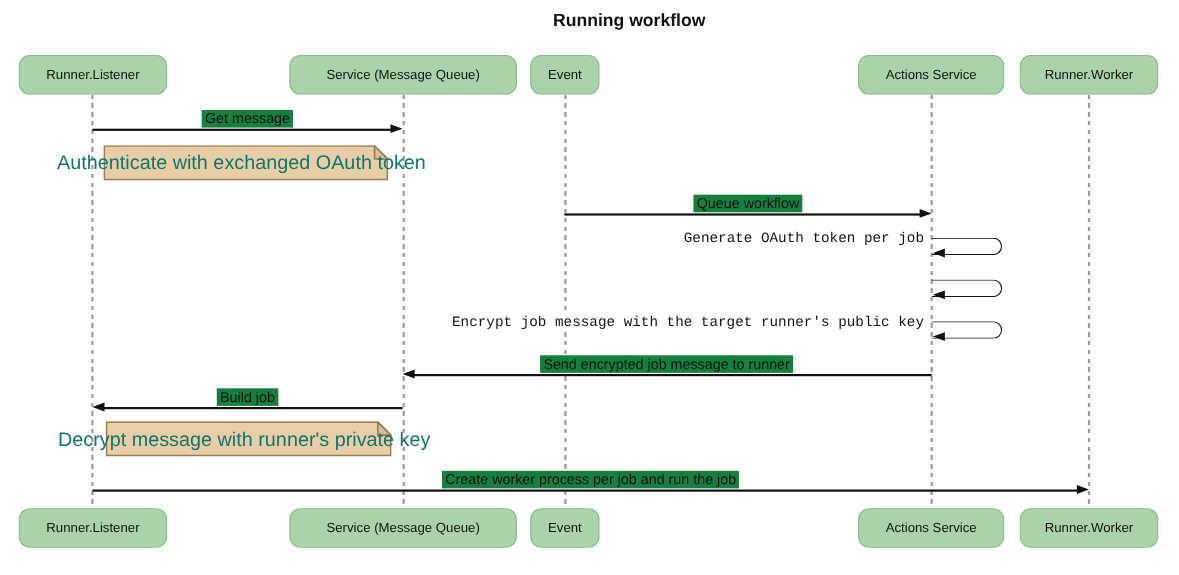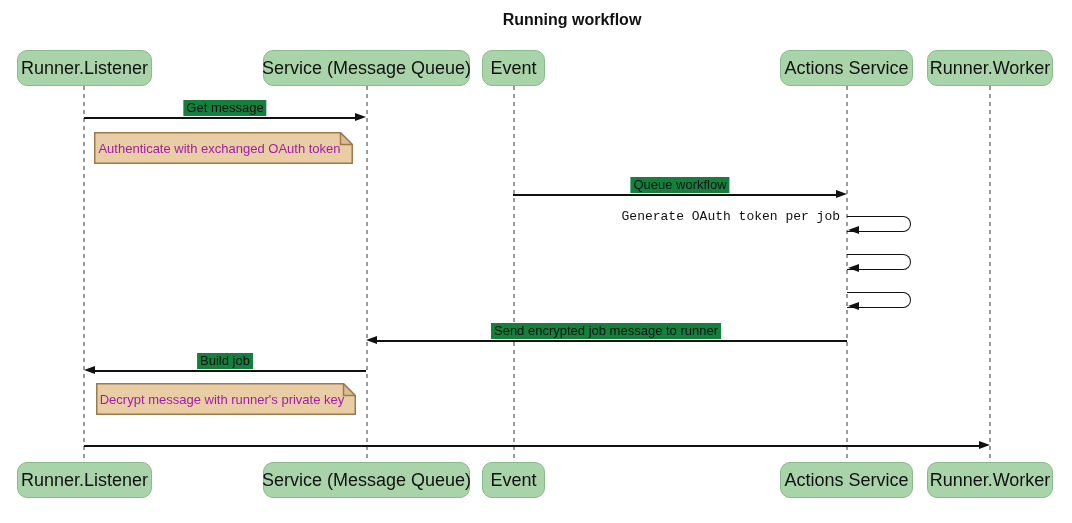--- a/index.html
+++ b/index.html
@@ -8,21 +8,21 @@
     font-family:"Liberation Sans", sans-serif; color:#111; overflow:hidden;
   }
   .title {
     position:absolute; left:0; top:11px; width:100%; text-align:center;
     font-size:16px; font-weight:bold; color:#111;padding-left:36px;
   }
   .participant {
     position:absolute; height:36px; box-sizing:border-box;
     background:#a9d4a9; border:1px solid #8abb8a; border-radius:10px;
     display:flex; align-items:center; justify-content:center;
-    font-size:18px; color:#111; white-space:nowrap;
+    font-size:12px; color:#111; white-space:nowrap;
   }
   .lifeline {
     position:absolute; top:86px; height:376px; width:1.5px;
     background-image:repeating-linear-gradient(to bottom,#9a9a9a 0 4px,transparent 4px 8px);
   }
   .msg-line { position:absolute; height:1.6px; background:#111; }
   .head { position:absolute; width:0; height:0; }
   .head.right { border-top:4.5px solid transparent; border-bottom:4.5px solid transparent; border-left:11px solid #111; }
   .head.left  { border-top:4.5px solid transparent; border-bottom:4.5px solid transparent; border-right:11px solid #111; }
   .msg-label {
@@ -35,21 +35,21 @@
   }
   .loop {
     position:absolute; width:64px; height:16px; box-sizing:border-box;
     border:1.6px solid #111; border-left:none; border-radius:0 10px 10px 0;
   }
   .note { position:absolute; }
   .note svg { position:absolute; left:0; top:0; }
   .note-text {
     position:absolute; left:0; top:0; right:8px; bottom:0;
     display:flex; align-items:center; justify-content:center;
-    font-size:13px; white-space:nowrap; color:#a21caf;
+    font-size:18px; white-space:nowrap; color:#0f766e;
   }
 </style>
 </head>
 <body>
 
 <div class="stage">
 
   <div class="title">Running workflow</div>
 
   <div class="lifeline" style="left:83px"></div>
@@ -80,39 +80,41 @@
   <div class="msg-line" style="left:513px; top:194px; width:325px"></div>
   <div class="head right" style="left:836px; top:190px"></div>
 
   <div class="self-label" style="left:843px; top:209px">Generate OAuth token per job</div>
   <div class="loop" style="left:847px; top:216px"></div>
   <div class="head left" style="left:848px; top:226px"></div>
 
   <div class="loop" style="left:847px; top:254px"></div>
   <div class="head left" style="left:848px; top:264px"></div>
 
+  <div class="self-label" style="left:843px; top:285px">Encrypt job message with the target runner's public key</div>
   <div class="loop" style="left:847px; top:292px"></div>
   <div class="head left" style="left:848px; top:302px"></div>
 
   <div class="msg-label" style="left:606px; top:323px">Send encrypted job message to runner</div>
   <div class="msg-line" style="left:375px; top:340px; width:472px"></div>
   <div class="head left" style="left:366px; top:336px"></div>
 
   <div class="msg-label" style="left:225px; top:353px">Build job</div>
   <div class="msg-line" style="left:93px; top:370px; width:273px"></div>
   <div class="head left" style="left:84px; top:366px"></div>
 
   <div class="note" style="left:96px; top:383px; width:260px; height:32px">
     <svg width="260" height="32">
       <path d="M0.75,0.75 H247.5 L259.25,12.5 V31.25 H0.75 Z" fill="#e9cda4" stroke="#9c7b4f" stroke-width="1.5"></path>
       <path d="M247.5,0.75 V12.5 H259.25 Z" fill="#dcbd92" stroke="#9c7b4f" stroke-width="1.5"></path>
     </svg>
     <div class="note-text">Decrypt message with runner's private key</div>
   </div>
 
+  <div class="msg-label" style="left:537px; top:428px">Create worker process per job and run the job</div>
   <div class="msg-line" style="left:84px; top:445px; width:897px"></div>
   <div class="head right" style="left:979px; top:441px"></div>
 
   <div class="participant" style="left:17px;  top:462px; width:135px">Runner.Listener</div>
   <div class="participant" style="left:263px; top:462px; width:207px">Service (Message Queue)</div>
   <div class="participant" style="left:482px; top:462px; width:63px">Event</div>
   <div class="participant" style="left:780px; top:462px; width:133px">Actions Service</div>
   <div class="participant" style="left:927px; top:462px; width:126px">Runner.Worker</div>
 
 </div>

